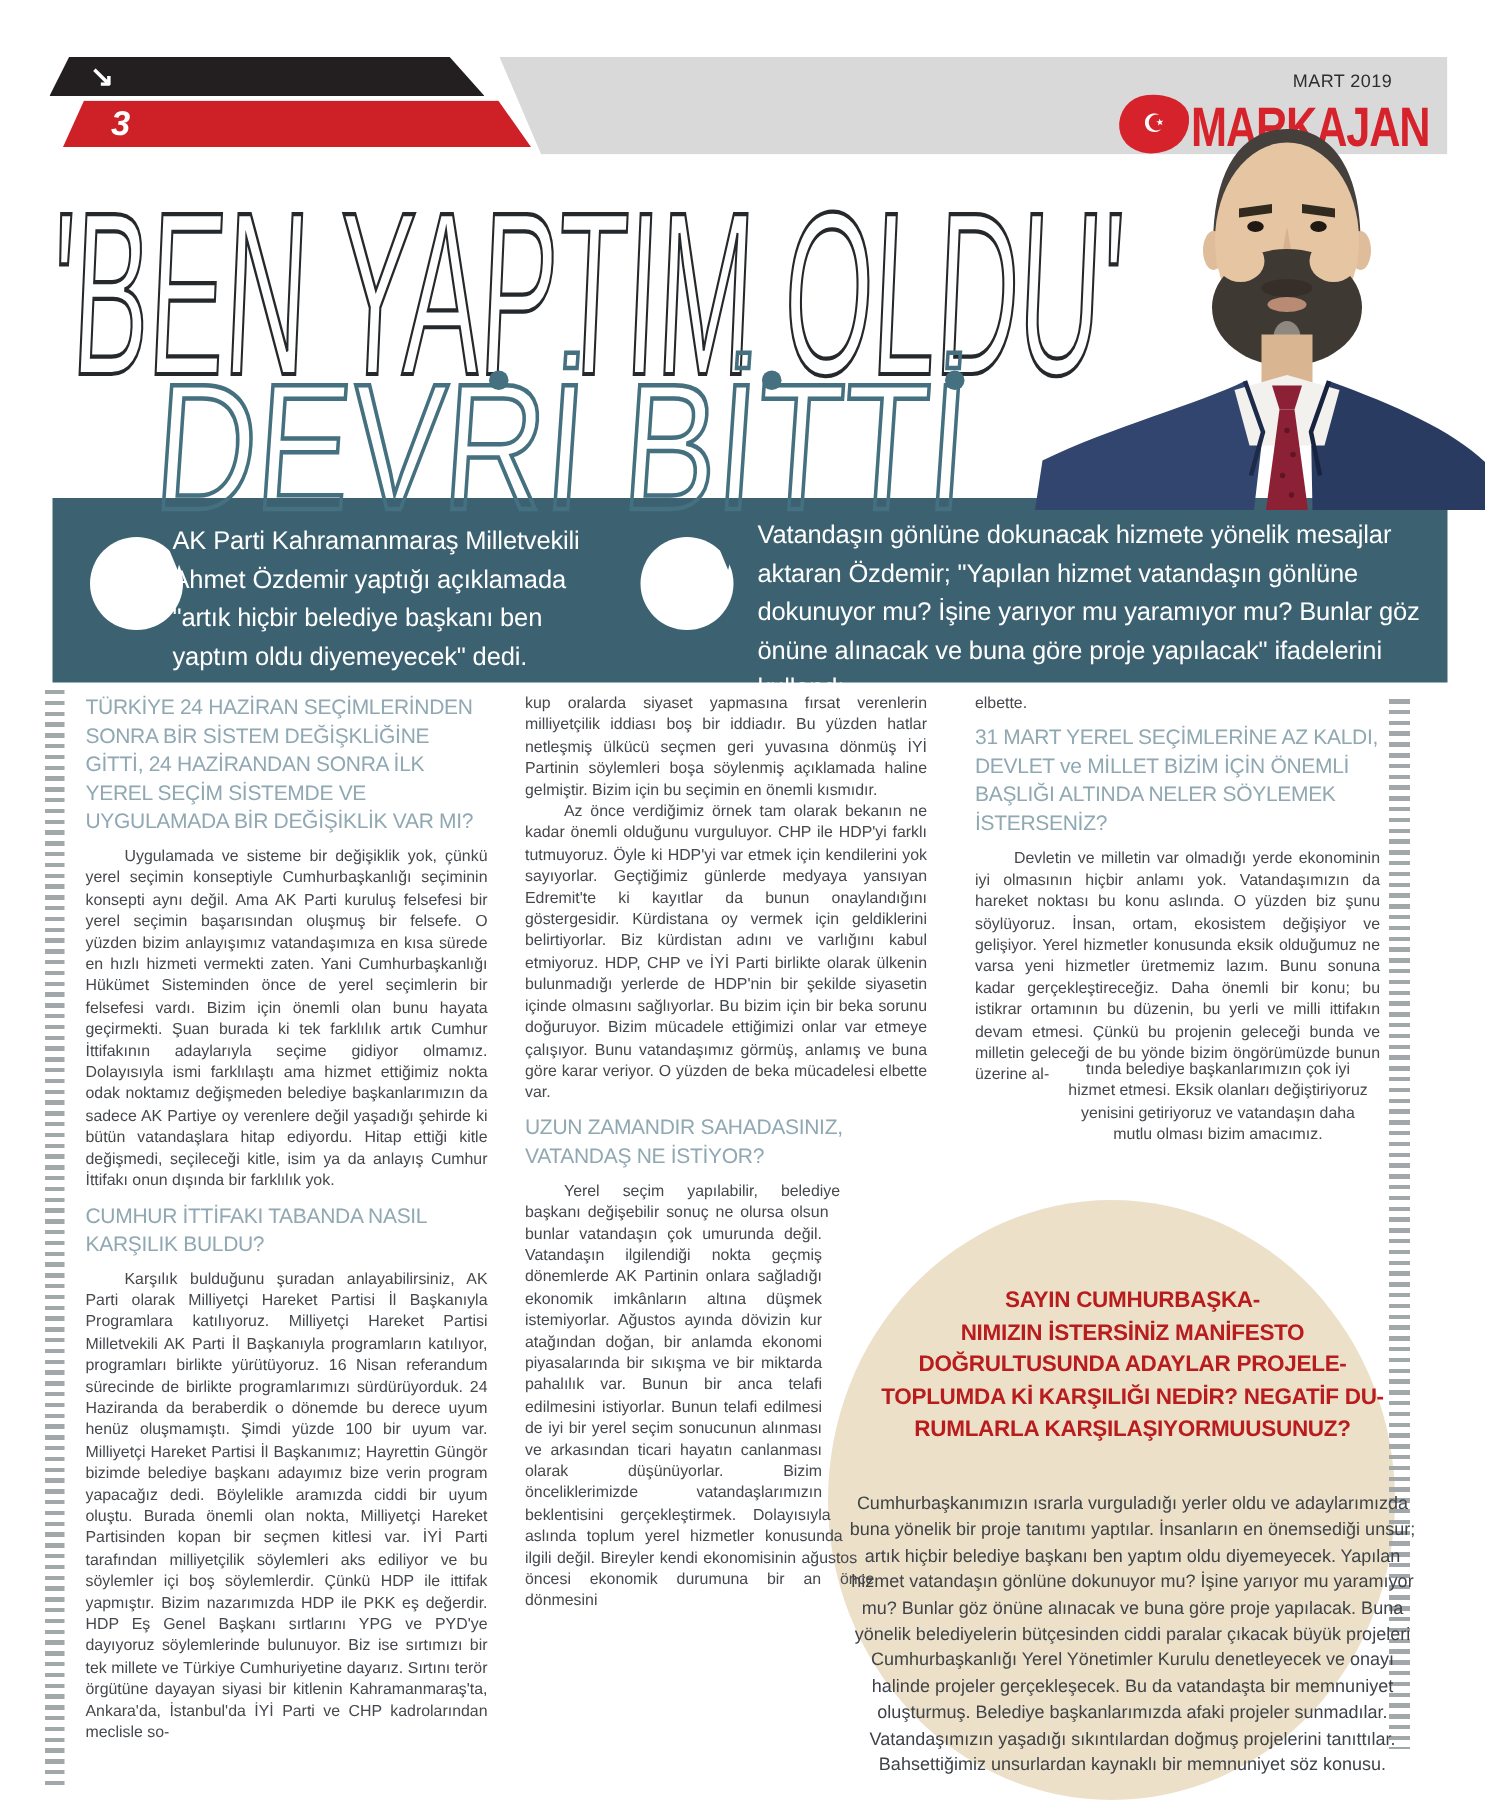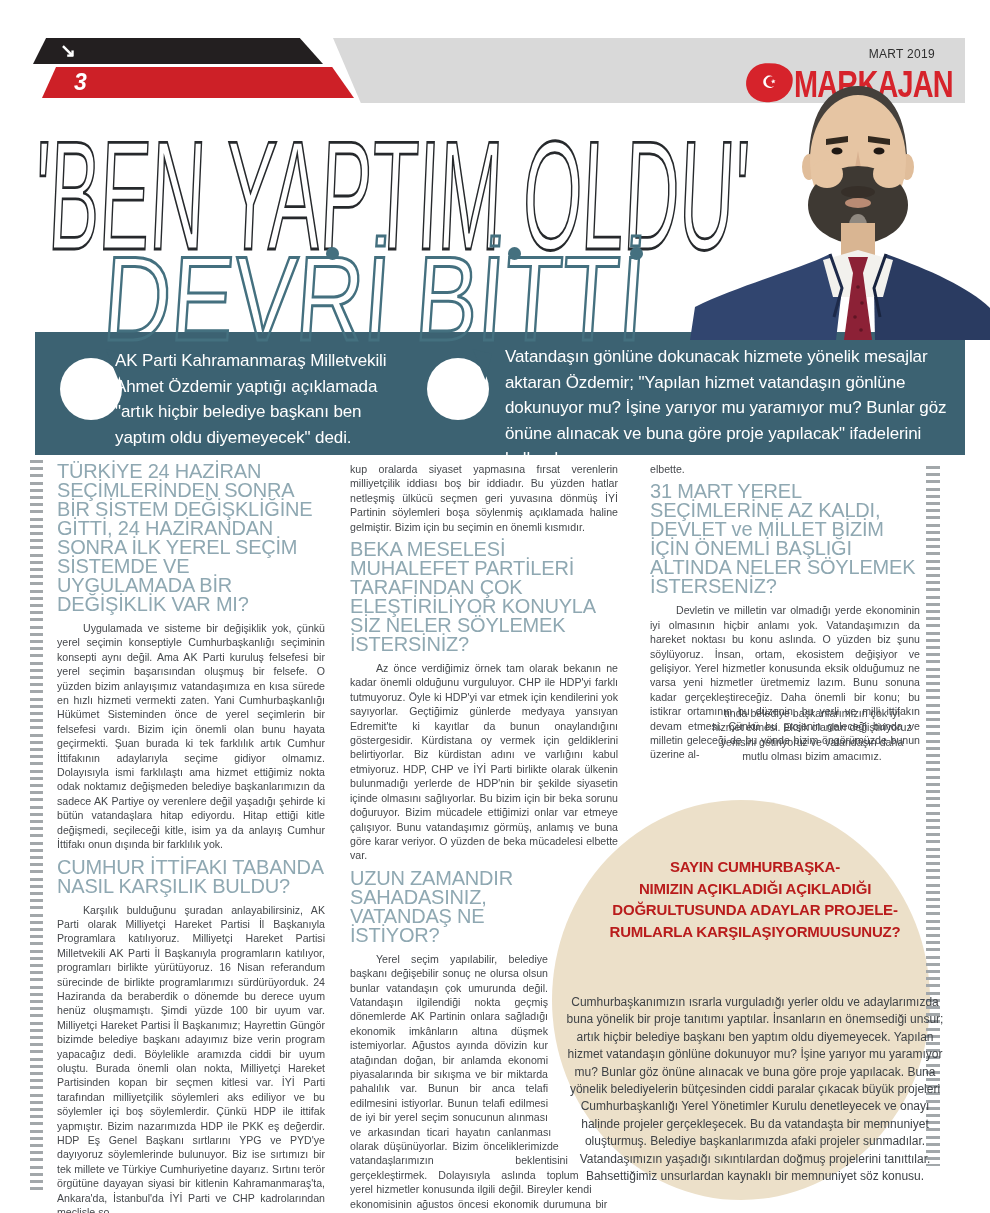--- a/index.html
+++ b/index.html
@@ -8,21 +8,21 @@
 
   
   .stripe-black{position:absolute;left:33px;top:38px;width:290px;height:26px;background:#231f20;
     clip-path:polygon(4.5% 0,92% 0,100% 100%,0 100%);}
   .stripe-red{position:absolute;left:42px;top:67px;width:312px;height:31px;background:#cd2027;
     clip-path:polygon(4.5% 0,93% 0,100% 100%,0 100%);}
   .gray-band{position:absolute;left:333px;top:38px;width:632px;height:65px;background:#d9d9d9;
     clip-path:polygon(0 0,100% 0,100% 100%,4.4% 100%);}
   .arrow-dr{position:absolute;left:60px;top:39px;color:#fff;font-size:19px;font-weight:bold;}
   .page-num{position:absolute;left:74px;top:69px;color:#fff;font-size:23px;font-weight:bold;font-style:italic;}
-  .issue-date{position:absolute;left:855px;top:47px;width:80px;text-align:right;font-size:12px;color:#2e2e2e;letter-spacing:.3px;}
+  .issue-date{position:absolute;left:855px;top:47px;width:80px;text-align:center;font-size:12px;color:#2e2e2e;letter-spacing:.3px;}
   .logo-blob{position:absolute;left:746px;top:63px;width:47px;height:39px;background:#d6232b;
     border-radius:42% 55% 48% 45%/52% 44% 56% 48%;transform:rotate(-6deg);
     display:flex;align-items:center;justify-content:center;color:#fff;font-size:17px;}
   .logo-text{position:absolute;left:794px;top:64px;font-size:37px;font-weight:800;color:#d6232b;
     transform:scaleX(.78);transform-origin:left top;letter-spacing:-1px;white-space:nowrap;}
 
   
   .hl1{position:absolute;left:38px;top:118px;font-size:155px;line-height:1;white-space:nowrap;
     color:transparent;-webkit-text-stroke:2.8px #26292c;
     transform:scaleX(.49) skewX(-5deg);transform-origin:left top;z-index:2;}
@@ -41,21 +41,21 @@
     border-left:20px solid transparent;border-top:27px solid #3c6272;transform:rotate(14deg);}
   .bquote{position:absolute;color:#fff;font-size:17px;line-height:25.5px;letter-spacing:-0.1px;}
   .bq-left{left:80px;top:16px;width:292px;}
   .bq-right{left:446px;top:12px;width:462px;margin-left:24px;}
 
   
   .col{position:absolute;top:462px;width:268px;font-size:10.6px;line-height:14.4px;color:#45484c;
        text-align:justify;}
   .col p{margin:0;text-indent:26px;}
   .col p.noindent{text-indent:0;}
-  .q{font-size:20px;line-height:19px;color:#8fa8b2;margin:6px 0 7px 0;text-align:left;
+  .q{font-size:14px;line-height:19px;color:#8fa8b2;margin:6px 0 7px 0;text-align:left;
      letter-spacing:-0.2px;font-stretch:condensed;}
   .q.first{margin-top:0;}
   #col1{left:57px;}
   #col2{left:350px;}
   #col3{left:650px;width:270px;}
   .circle-spacer{float:right;width:70px;height:362px;
      shape-outside:circle(210px at 193px 172px);}
 
   
   .wrap-tail{position:absolute;left:712px;top:706px;width:200px;font-size:10.6px;line-height:14.4px;
@@ -145,36 +145,36 @@
     <div class="bquote bq-left">AK Parti Kahramanmaraş Milletvekili Ahmet Özdemir yaptığı açıklamada "artık hiçbir belediye başkanı ben yaptım oldu diyemeyecek" dedi.</div>
     <div class="qcircle" style="left:392px;top:26px;">
         <div class="notch"></div>
       </div>
     <div class="bquote bq-right">Vatandaşın gönlüne dokunacak hizmete yönelik mesajlar aktaran Özdemir; "Yapılan hizmet vatandaşın gönlüne dokunuyor mu? İşine yarıyor mu yaramıyor mu? Bunlar göz önüne alınacak ve buna göre proje yapılacak" ifadelerini kullandı.</div>
   </div>
 
   <div class="blob"></div>
   <div class="blob-q">
       <div>SAYIN CUMHURBAŞKA-</div>
-      <div>NIMIZIN AÇIKLADIĞI AÇIKLADIĞI</div>
+      <div>NIMIZIN İSTERSİNİZ MANİFESTO</div>
       <div>DOĞRULTUSUNDA ADAYLAR PROJELE-</div>
+      <div>TOPLUMDA Kİ KARŞILIĞI NEDİR? NEGATİF DU-</div>
       <div>RUMLARLA KARŞILAŞIYORMUUSUNUZ?</div>
     </div>
   <div class="blob-a">Cumhurbaşkanımızın ısrarla vurguladığı yerler oldu ve adaylarımızda buna yönelik bir proje tanıtımı yaptılar. İnsanların en önemsediği unsur; artık hiçbir belediye başkanı ben yaptım oldu diyemeyecek. Yapılan hizmet vatandaşın gönlüne dokunuyor mu? İşine yarıyor mu yaramıyor mu? Bunlar göz önüne alınacak ve buna göre proje yapılacak. Buna yönelik belediyelerin bütçesinden ciddi paralar çıkacak büyük projeleri Cumhurbaşkanlığı Yerel Yönetimler Kurulu denetleyecek ve onayı halinde projeler gerçekleşecek. Bu da vatandaşta bir memnuniyet oluşturmuş. Belediye başkanlarımızda afaki projeler sunmadılar. Vatandaşımızın yaşadığı sıkıntılardan doğmuş projelerini tanıttılar. Bahsettiğimiz unsurlardan kaynaklı bir memnuniyet söz konusu.</div>
 
   <div class="col" id="col1">
     <div class="q first">TÜRKİYE 24 HAZİRAN SEÇİMLERİNDEN SONRA BİR SİSTEM DEĞİŞKLİĞİNE GİTTİ, 24 HAZİRANDAN SONRA İLK YEREL SEÇİM SİSTEMDE VE UYGULAMADA BİR DEĞİŞİKLİK VAR MI?</div>
     <p>Uygulamada ve sisteme bir değişiklik yok, çünkü yerel seçimin konseptiyle Cumhurbaşkanlığı seçiminin konsepti aynı değil. Ama AK Parti kuruluş felsefesi bir yerel seçimin başarısından oluşmuş bir felsefe. O yüzden bizim anlayışımız vatandaşımıza en kısa sürede en hızlı hizmeti vermekti zaten. Yani Cumhurbaşkanlığı Hükümet Sisteminden önce de yerel seçimlerin bir felsefesi vardı. Bizim için önemli olan bunu hayata geçirmekti. Şuan burada ki tek farklılık artık Cumhur İttifakının adaylarıyla seçime gidiyor olmamız. Dolayısıyla ismi farklılaştı ama hizmet ettiğimiz nokta odak noktamız değişmeden belediye başkanlarımızın da sadece AK Partiye oy verenlere değil yaşadığı şehirde ki bütün vatandaşlara hitap ediyordu. Hitap ettiği kitle değişmedi, seçileceği kitle, isim ya da anlayış Cumhur İttifakı onun dışında bir farklılık yok.</p>
     <div class="q">CUMHUR İTTİFAKI TABANDA NASIL KARŞILIK BULDU?</div>
     <p>Karşılık bulduğunu şuradan anlayabilirsiniz, AK Parti olarak Milliyetçi Hareket Partisi İl Başkanıyla Programlara katılıyoruz. Milliyetçi Hareket Partisi Milletvekili AK Parti İl Başkanıyla programların katılıyor, programları birlikte yürütüyoruz. 16 Nisan referandum sürecinde de birlikte programlarımızı sürdürüyorduk. 24 Haziranda da beraberdik o dönemde bu derece uyum henüz oluşmamıştı. Şimdi yüzde 100 bir uyum var. Milliyetçi Hareket Partisi İl Başkanımız; Hayrettin Güngör bizimde belediye başkanı adayımız bize verin program yapacağız dedi. Böylelikle aramızda ciddi bir uyum oluştu. Burada önemli olan nokta, Milliyetçi Hareket Partisinden kopan bir seçmen kitlesi var. İYİ Parti tarafından milliyetçilik söylemleri aks ediliyor ve bu söylemler içi boş söylemlerdir. Çünkü HDP ile ittifak yapmıştır. Bizim nazarımızda HDP ile PKK eş değerdir. HDP Eş Genel Başkanı sırtlarını YPG ve PYD'ye dayıyoruz söylemlerinde bulunuyor. Biz ise sırtımızı bir tek millete ve Türkiye Cumhuriyetine dayarız. Sırtını terör örgütüne dayayan siyasi bir kitlenin Kahramanmaraş'ta, Ankara'da, İstanbul'da İYİ Parti ve CHP kadrolarından meclisle so-</p>
   </div>
 
   <div class="col" id="col2">
     <p class="noindent">kup oralarda siyaset yapmasına fırsat verenlerin milliyetçilik iddiası boş bir iddiadır. Bu yüzden hatlar netleşmiş ülkücü seçmen geri yuvasına dönmüş İYİ Partinin söylemleri boşa söylenmiş açıklamada haline gelmiştir. Bizim için bu seçimin en önemli kısmıdır.</p>
-    <div class="q">BEKA MESELESİ MUHALEFET PARTİLERİ TARAFINDAN ÇOK ELEŞTİRİLİYOR KONUYLA SİZ NELER SÖYLEMEK İSTERSİNİZ?</div>
     <p>Az önce verdiğimiz örnek tam olarak bekanın ne kadar önemli olduğunu vurguluyor. CHP ile HDP'yi farklı tutmuyoruz. Öyle ki HDP'yi var etmek için kendilerini yok sayıyorlar. Geçtiğimiz günlerde medyaya yansıyan Edremit'te ki kayıtlar da bunun onaylandığını göstergesidir. Kürdistana oy vermek için geldiklerini belirtiyorlar. Biz kürdistan adını ve varlığını kabul etmiyoruz. HDP, CHP ve İYİ Parti birlikte olarak ülkenin bulunmadığı yerlerde de HDP'nin bir şekilde siyasetin içinde olmasını sağlıyorlar. Bu bizim için bir beka sorunu doğuruyor. Bizim mücadele ettiğimizi onlar var etmeye çalışıyor. Bunu vatandaşımız görmüş, anlamış ve buna göre karar veriyor. O yüzden de beka mücadelesi elbette var.</p>
     <div class="circle-spacer"></div>
     <div class="q">UZUN ZAMANDIR SAHADASINIZ, VATANDAŞ NE İSTİYOR?</div>
     <p>Yerel seçim yapılabilir, belediye başkanı değişebilir sonuç ne olursa olsun bunlar vatandaşın çok umurunda değil. Vatandaşın ilgilendiği nokta geçmiş dönemlerde AK Partinin onlara sağladığı ekonomik imkânların altına düşmek istemiyorlar. Ağustos ayında dövizin kur atağından doğan, bir anlamda ekonomi piyasalarında bir sıkışma ve bir miktarda pahalılık var. Bunun bir anca telafi edilmesini istiyorlar. Bunun telafi edilmesi de iyi bir yerel seçim sonucunun alınması ve arkasından ticari hayatın canlanması olarak düşünüyorlar. Bizim önceliklerimizde vatandaşlarımızın beklentisini gerçekleştirmek. Dolayısıyla aslında toplum yerel hizmetler konusunda ilgili değil. Bireyler kendi ekonomisinin ağustos öncesi ekonomik durumuna bir an önce dönmesini</p>
   </div>
 
   <div class="col" id="col3">
     <p class="noindent">elbette.</p>
     <div class="q">31 MART YEREL SEÇİMLERİNE AZ KALDI, DEVLET ve MİLLET BİZİM İÇİN ÖNEMLİ BAŞLIĞI ALTINDA NELER SÖYLEMEK İSTERSENİZ?</div>
     <p>Devletin ve milletin var olmadığı yerde ekonominin iyi olmasının hiçbir anlamı yok. Vatandaşımızın da hareket noktası bu konu aslında. O yüzden biz şunu söylüyoruz. İnsan, ortam, ekosistem değişiyor ve gelişiyor. Yerel hizmetler konusunda eksik olduğumuz ne varsa yeni hizmetler üretmemiz lazım. Bunu sonuna kadar gerçekleştireceğiz. Daha önemli bir konu; bu istikrar ortamının bu düzenin, bu yerli ve milli ittifakın devam etmesi. Çünkü bu projenin geleceği bunda ve milletin geleceği de bu yönde bizim öngörümüzde bunun üzerine al-</p>

